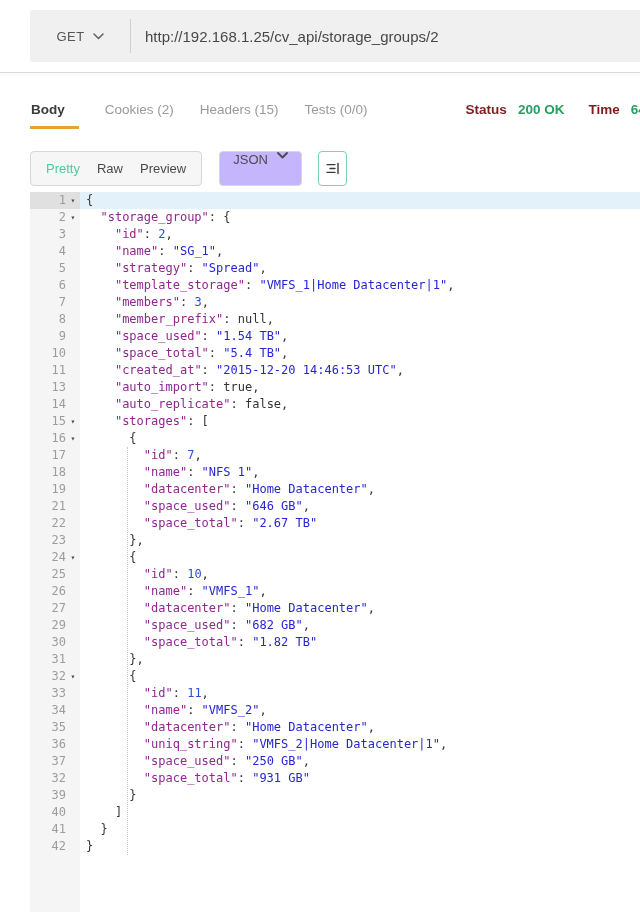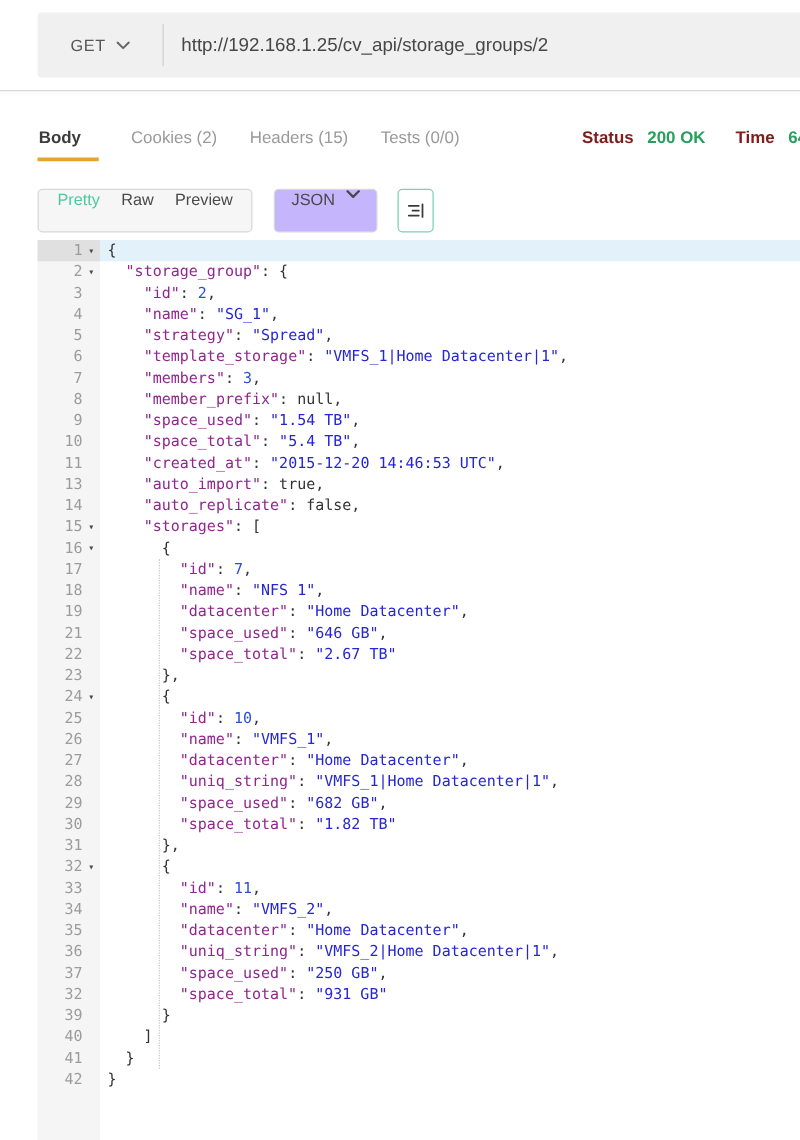--- a/index.html
+++ b/index.html
@@ -41,21 +41,21 @@
   }
   .status-group{
     display:flex;align-items:flex-start;font-size:13.5px;font-weight:bold;
     margin-left:72px;white-space:nowrap;
   }
   .meta-label{color:#7f1d1d;margin-right:11px;}
   .meta-value{color:#27a05d;margin-right:24px;}
   
   .controls-row{position:absolute;top:151px;left:30px;display:flex;align-items:stretch;height:35px;}
   .btn-group{
-    display:flex;align-items:flex-start;background:#f6f6f6;border:1px solid #d8d8d8;
+    display:flex;align-items:center;background:#f6f6f6;border:1px solid #d8d8d8;
     border-radius:4px;padding:0 15px;gap:17px;font-size:13px;color:#4a4a4a;box-sizing:border-box;
   }
   .mode{cursor:pointer;}
   .mode.green{color:#4ec9a0;}
   .lang-select{
     margin-left:17px;display:flex;align-items:flex-start;gap:9px;background:#c4b5fd;
     border:1px solid #d8d8d8;border-radius:4px;padding:0 13px;font-size:13px;
     color:#4a4a4a;cursor:pointer;box-sizing:border-box;
   }
   .icon-btn{
@@ -314,27 +314,20 @@
       </div>
       <div class="cl">
         <span class="ln-cell">
           <span class="ln-num">27</span>
           <span class="ln-fold"></span>
         </span>
         <span class="code-cell"><span class="tk-p">        </span><span class="tk-k">"datacenter"</span><span class="tk-p">: </span><span class="tk-s">"Home Datacenter"</span><span class="tk-p">,</span></span>
       </div>
       <div class="cl">
         <span class="ln-cell">
-          <span class="ln-num">28</span>
-          <span class="ln-fold"></span>
-        </span>
-        <span class="code-cell"><span class="tk-p">        </span><span class="tk-k">"uniq_string"</span><span class="tk-p">: </span><span class="tk-s">"VMFS_1|Home Datacenter|1"</span><span class="tk-p">,</span></span>
-      </div>
-      <div class="cl">
-        <span class="ln-cell">
           <span class="ln-num">29</span>
           <span class="ln-fold"></span>
         </span>
         <span class="code-cell"><span class="tk-p">        </span><span class="tk-k">"space_used"</span><span class="tk-p">: </span><span class="tk-s">"682 GB"</span><span class="tk-p">,</span></span>
       </div>
       <div class="cl">
         <span class="ln-cell">
           <span class="ln-num">30</span>
           <span class="ln-fold"></span>
         </span>

